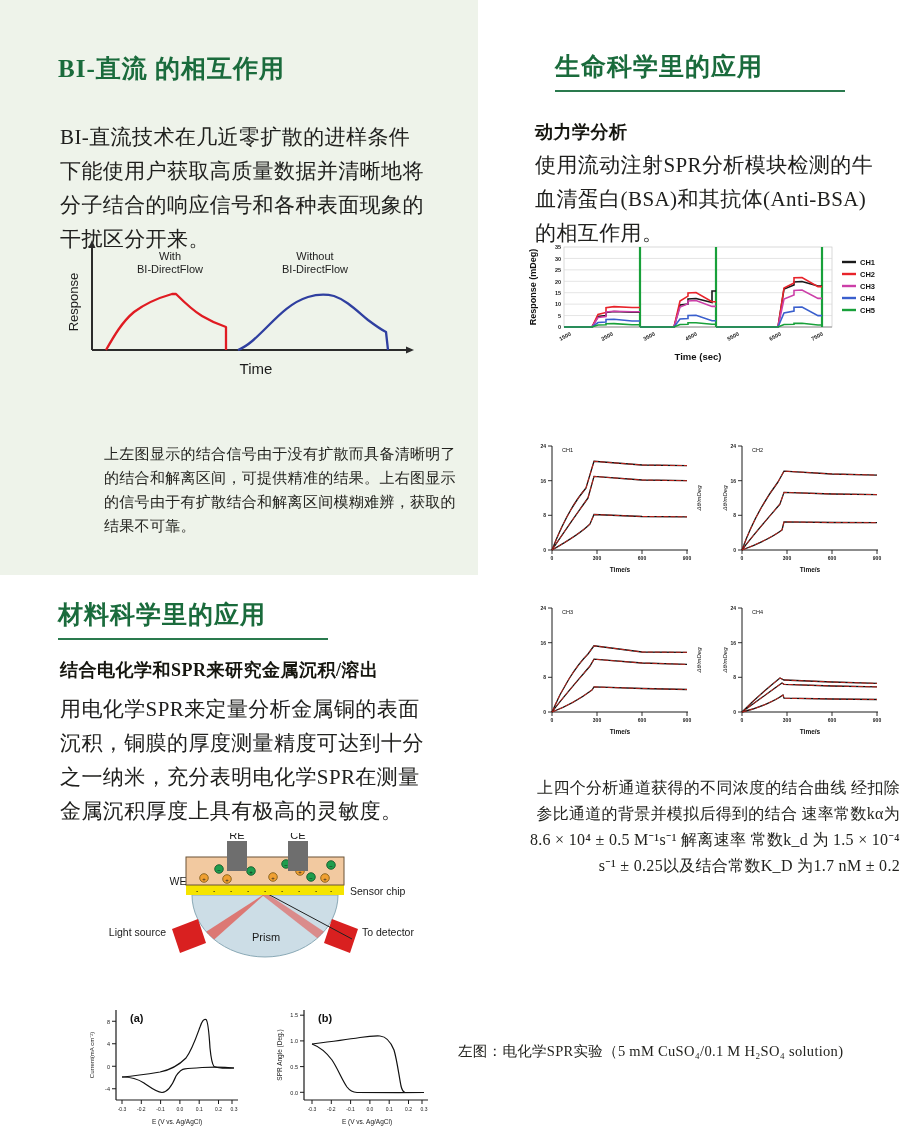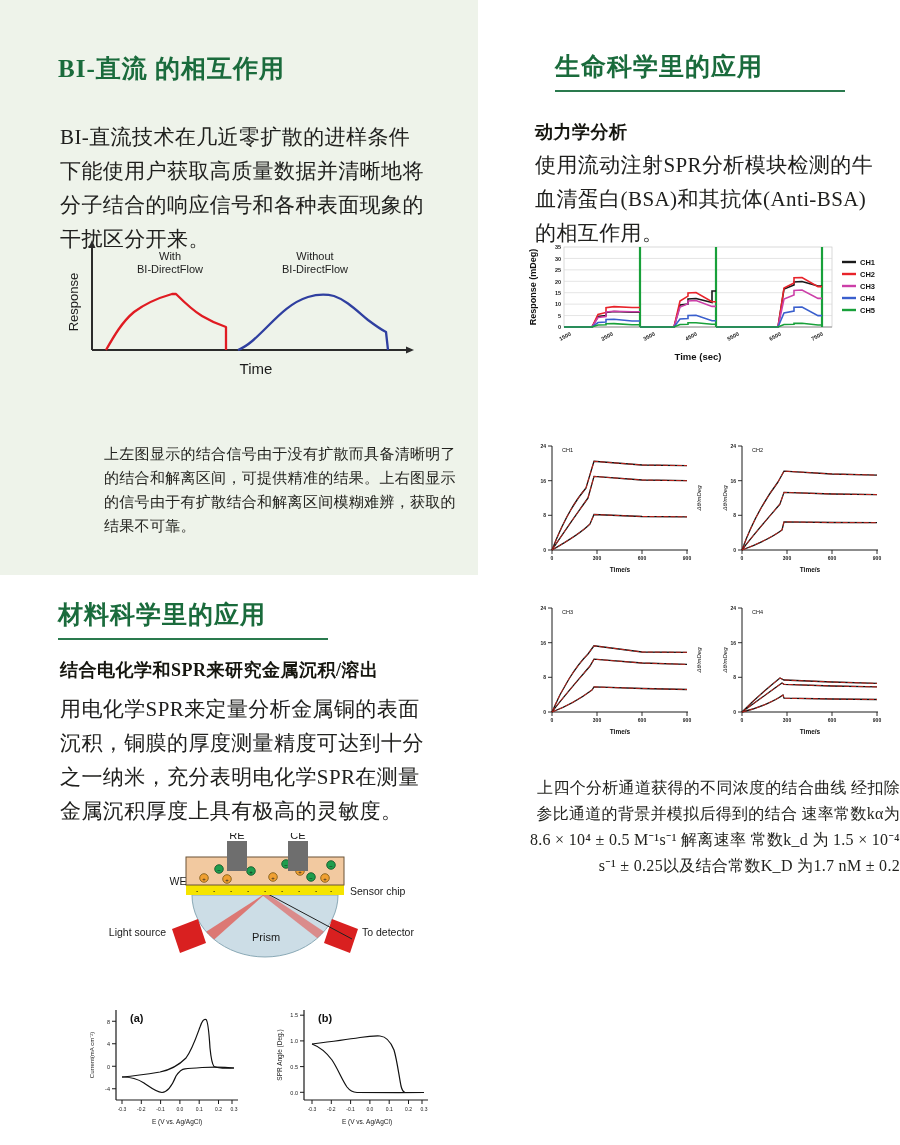--- a/index.html
+++ b/index.html
@@ -557,13 +557,14 @@
 
 <div id="kin-caption" class="cap-cn" style="font-size:16px; line-height:1.62;">
   <span>上四个分析通道获得的不同浓度的结合曲线</span>
   <span>经扣除参比通道的背景并模拟后得到的结合</span>
   <span>速率常数kα为 8.6 × 10⁴ ± 0.5 M⁻¹s⁻¹ 解离速率</span>
   <span>常数k_d 为  1.5 × 10⁻⁴ s⁻¹ ± 0.25以及结合常数K_D</span>
   <span>为1.7 nM ± 0.2</span>
 </div>
 
 <div id="bottom-caption" class="cap-cn" style="font-size:14.5px; line-height:1.62;">
+  <div>左图：电化学SPR实验（5 mM CuSO₄/0.1 M H₂SO₄ solution)</div>
 </div>
 
 </body></html>

